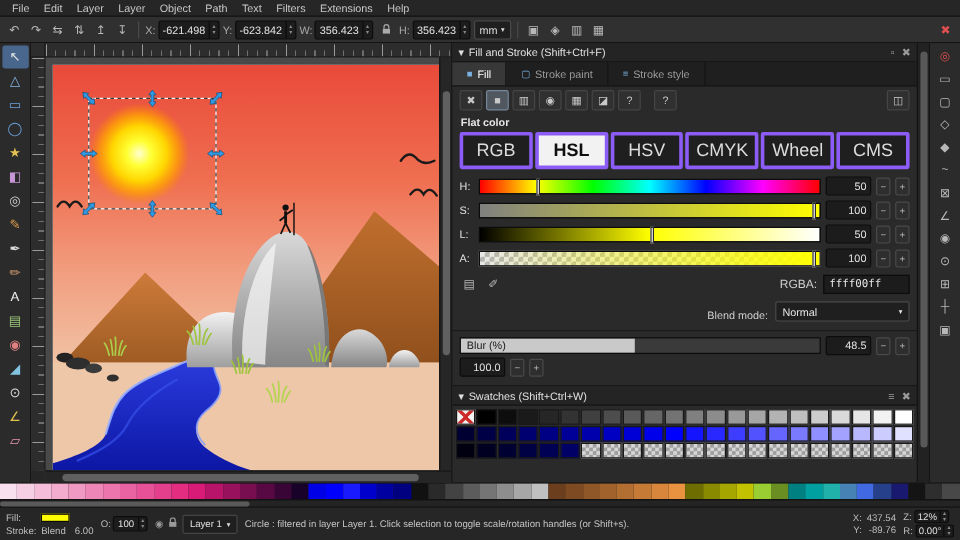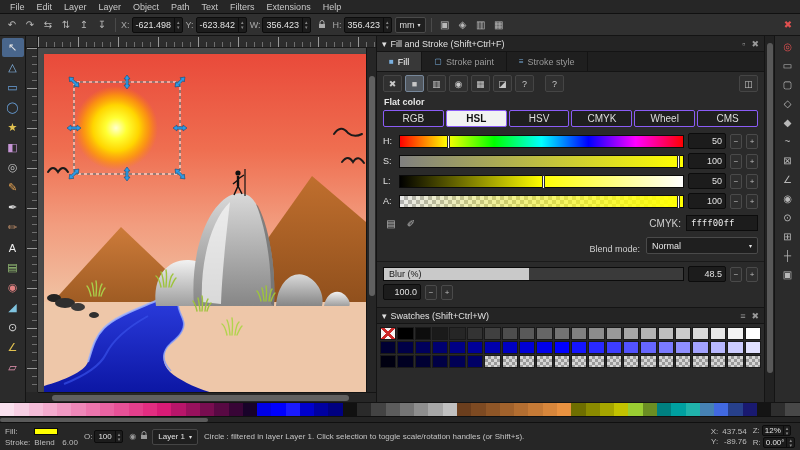--- a/index.html
+++ b/index.html
@@ -65,21 +65,21 @@
   .tab { display:flex; align-items:center; gap:4px; padding:0 12px; font-size:9px; color:#9a9a9a; border-right:1px solid #141414; }
   .tab.active { background:#383838; color:#fff; }
   .ticon { font-size:8px; color:#7ab0e0; }
 
   .paint-row { display:flex; align-items:center; gap:3px; padding:3px 6px; }
   .pbtn { width:19px; height:17px; border:1px solid #454545; background:#303030; color:#c8c8c8; display:flex; align-items:center; justify-content:center; font-size:9px; border-radius:2px; }
   .pbtn.active { background:#51575e; border-color:#7a8purple; border-color:#76879a; }
   .flat-label { padding:2px 7px 1px; font-size:9px; font-weight:bold; color:#e6e6e6; }
 
   .modes { display:flex; gap:2px; padding:2px 6px 4px; }
-  .mode { flex:1; height:17px; background:#1f1f1f; border:1px solid #8b5cf6; color:#ddd; display:flex; align-items:center; justify-content:center; font-size:10px; border-radius:2px; }
+  .mode { flex:1; height:31px; background:#1f1f1f; border:3px solid #8b5cf6; color:#ddd; display:flex; align-items:center; justify-content:center; font-size:15px; border-radius:2px; }
   .mode.active { background:#f2f2f2; color:#101010; font-weight:bold; }
 
   .slider-row { display:flex; align-items:center; gap:4px; padding:0 6px; height:20px; }
   .slider-lbl { width:12px; color:#e0e0e0; font-size:9px; }
   .slider-bar { flex:1; height:13px; border:1px solid #0b0b0b; position:relative; }
   .mark { position:absolute; top:-1px; width:3px; height:14px; background:#fafafa; border:1px solid #2a2a2a; }
   .bar-h { background:linear-gradient(to right,#f00,#ff0 16.6%,#0f0 33.3%,#0ff 50%,#00f 66.6%,#f0f 83.3%,#f00); }
   .bar-s { background:linear-gradient(to right,#808080,#ffff00); }
   .bar-l { background:linear-gradient(to right,#000,#ffff00 50%,#fff); }
   .bar-a { background-image:linear-gradient(to right,rgba(255,255,0,0),#ffff00),
@@ -484,21 +484,21 @@
         <span class="mini">+</span>
       </div>
 
       <div class="rgba-row">
         <span style="display:flex;gap:4px;">
 
         <span class="tbtn icon">▤</span>
             <span class="tbtn icon">✐</span>
           </span>
         <span class="spacer"></span>
-        <span style="color:#cfcfcf;">CMYK:</span>
+        <span style="color:#cfcfcf;">RGBA:</span>
         <span class="hexbox">ffff00ff</span>
       </div>
 
       <div class="blend-row">
         <span>Blend mode:</span>
         <span class="select">
           <span>Normal</span>
           <span style="font-size:6px;">▾</span>
         </span>
       </div>

